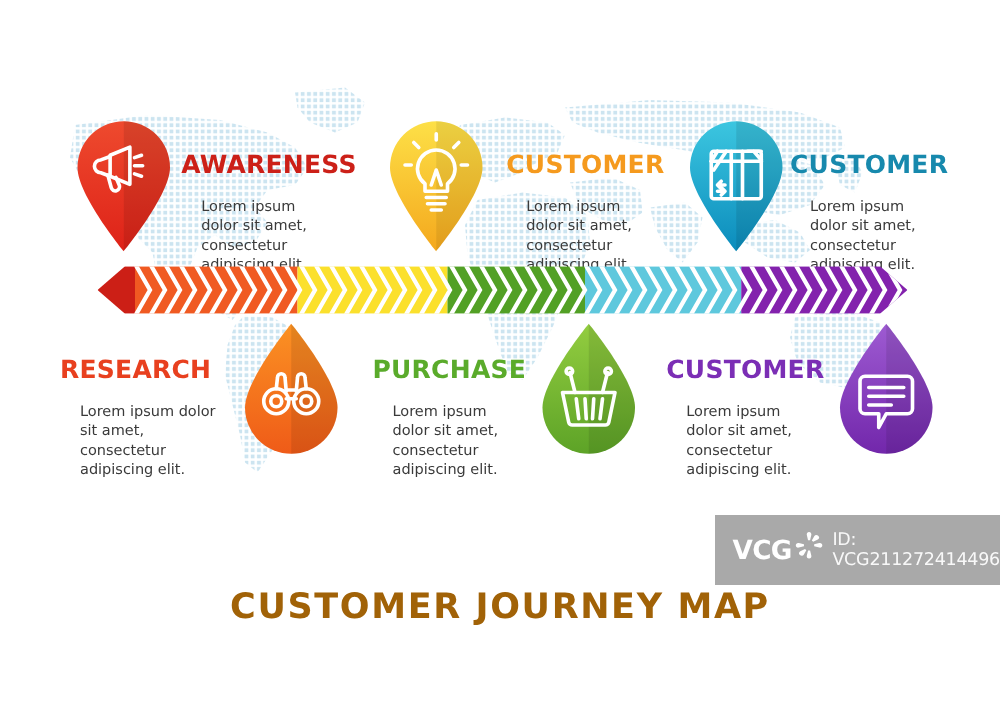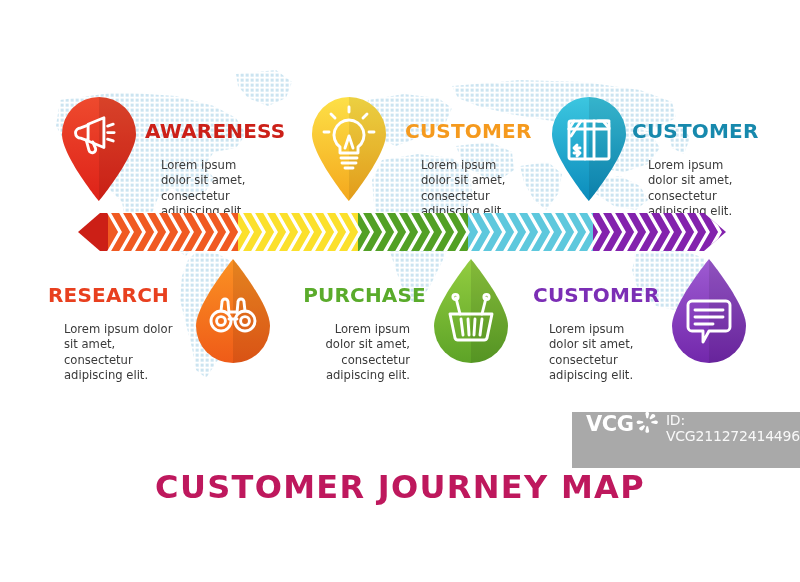--- a/index.html
+++ b/index.html
@@ -67,36 +67,36 @@
   }
   #arrowbar svg { display: block; width: 100%; height: 100%; }
 
   
   #maintitle {
     position: absolute;
     left: 0;
     top: 468px;
     width: 800px;
     text-align: center;
-    font-size: 32px;
+    font-size: 28px;
     font-weight: bold;
     letter-spacing: 1.3px;
-    color: #be185d;
+    color: #a16207;
   }
 
   
   #watermark {
     position: absolute;
     left: 572px;
     top: 412px;
     width: 228px;
     height: 56px;
     background: rgba(150,150,150,0.82);
     display: flex;
-    align-items: flex-start;
+    align-items: center;
   }
   #watermark .vcg-mark {
     margin-left: 14px;
     font-size: 21px;
     font-weight: bold;
     color: #ffffff;
     letter-spacing: -0.5px;
   }
   #watermark .pinwheel {
     width: 30px;
@@ -377,21 +377,21 @@
         <path d="M8,12 L36,12 M8,19 L36,19 M8,26 L26,26"></path>
       </g>
     </svg>
   </div>
 
   <div class="txtblock right-align" style="left:48px; top:284px; width:142px;">
     <div class="heading" style="color:#e8401f;">RESEARCH</div>
     <div class="body">Lorem ipsum dolor sit amet, consectetur adipiscing elit.</div>
   </div>
 
-  <div class="txtblock" style="left:286px; top:284px;text-align:right;">
+  <div class="txtblock" style="left:298px; top:284px;">
     <div class="heading" style="color:#5aab2b;">PURCHASE</div>
     <div class="body">Lorem ipsum dolor sit amet, consectetur adipiscing elit.</div>
   </div>
 
   <div class="txtblock" style="left:533px; top:284px;">
     <div class="heading" style="color:#7b2eb5;">CUSTOMER</div>
     <div class="body">Lorem ipsum dolor sit amet, consectetur adipiscing elit.</div>
   </div>
 
   <div id="maintitle">CUSTOMER JOURNEY MAP</div>

